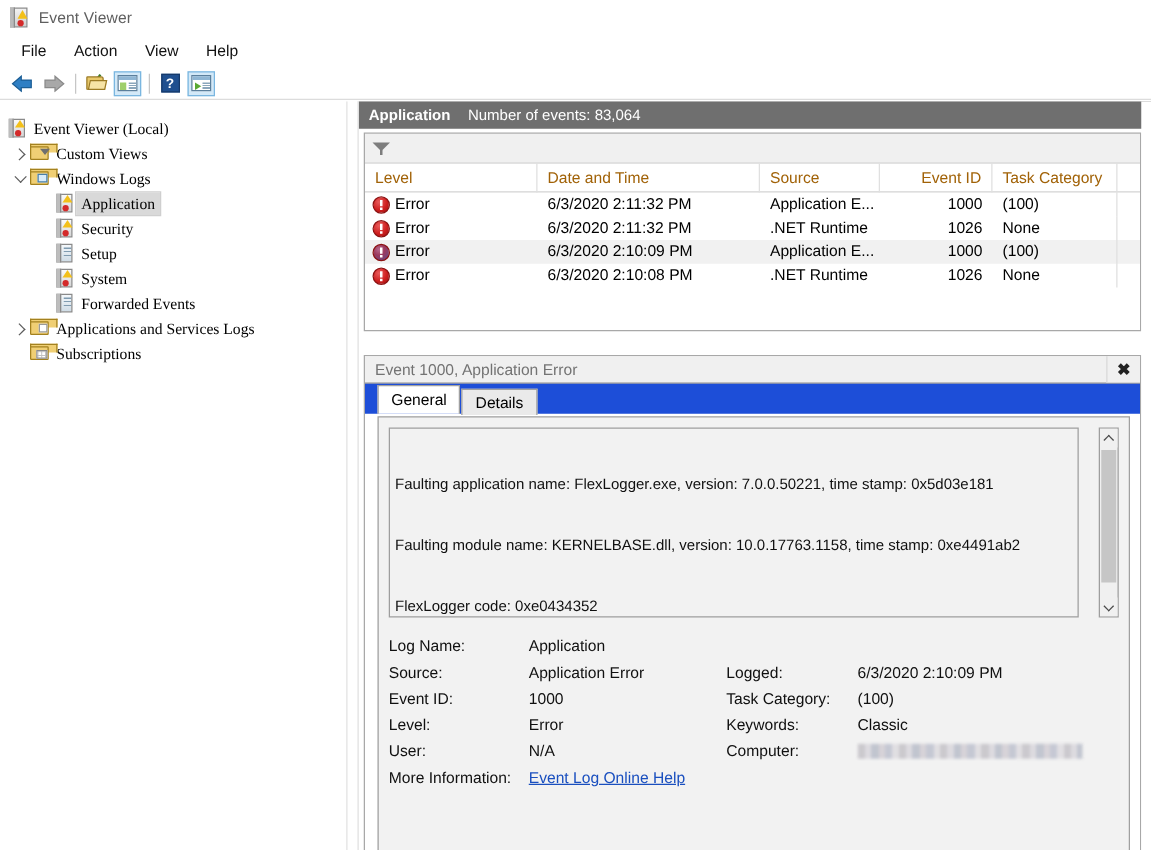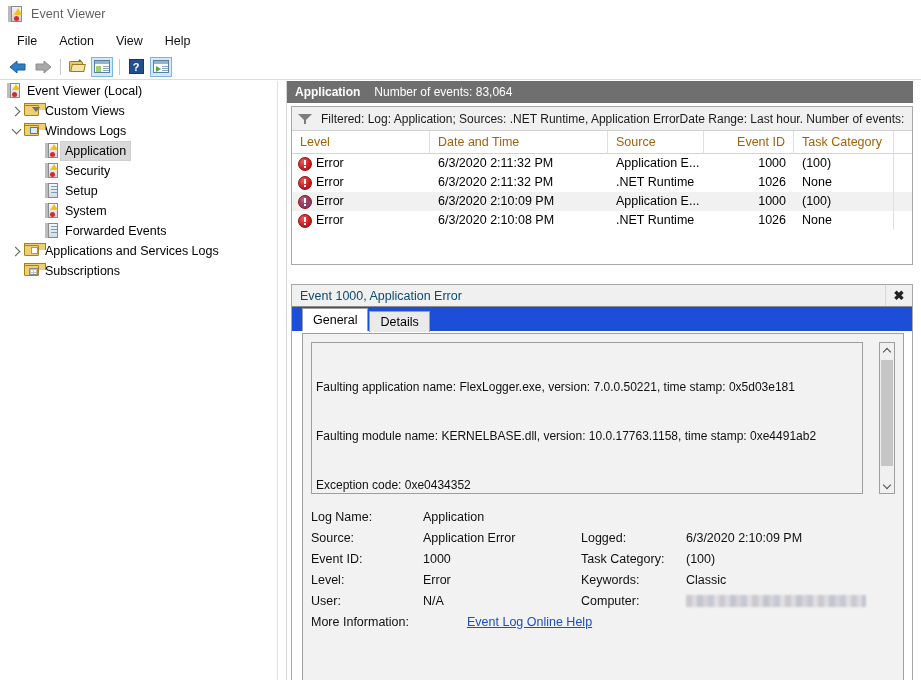--- a/index.html
+++ b/index.html
@@ -181,21 +181,22 @@
   
   .tree-pane {
     width: 287px;
     background: #ffffff;
     border-right: 1px solid #d6d6d6;
     box-sizing: border-box;
     position: relative;
     overflow: hidden;
   }
   .tree {
-    padding: 0 0 0 0;
+    padding: 12px 0 0 0;
+    font-family: Liberation Serif, serif;
   }
   .tnode {
     display: flex;
     align-items: center;
     height: 20px;
     padding-left: 4px;
     white-space: nowrap;
     cursor: default;
   }
   .tw {
@@ -452,21 +453,21 @@
   .det-header {
     height: 22px;
     background: #f0f0f0;
     border-bottom: 1px solid #8c8c8c;
     display: flex;
     align-items: center;
     padding: 0 0 0 8px;
     box-sizing: border-box;
     justify-content: space-between;
   }
-  .det-title { font-size: 12.5px; color: #0c4a6e; }
+  .det-title { font-size: 12.5px; color: #737373; }
   .det-close {
     width: 26px; height: 21px;
     display: flex; align-items: center; justify-content: center;
     font-size: 13px; font-weight: bold; color: #222;
     background: #f0f0f0;
     border-left: 1px solid #d8d8d8;
     cursor: default;
   }
 
   .tabs {
@@ -573,21 +574,20 @@
         #d6d2d7 17px 22px, #c3c6d2 22px 28px, #e0dee2 28px 33px);
     filter: blur(1.2px);
     opacity: .95;
     vertical-align: middle;
   }
 
   .link {
     color: #1a4fbf;
     text-decoration: underline;
     cursor: pointer;
-    margin-left: 44px;
   }
 
   .pane-vscroll-outer {
     position: absolute;
     right: 0; top: 0;
     width: 8px; height: 100%;
     background: #ffffff;
   }
 </style>
 </head>
@@ -768,21 +768,20 @@
       <span>Number of events: 83,064</span>
     </div>
 
     <div class="list-box">
 
       <div class="filter-row">
         <div class="funnel-ico">
           <div class="f-top"></div>
             <div class="f-stem"></div>
         </div>
-        <span class="filter-text">Filtered: Log: Application; Sources: .NET Runtime, Application ErrorDate Range: Last hour. Number of events:</span>
       </div>
 
       <div class="col-header">
         <div class="col c-level">Level</div>
         <div class="col c-date">Date and Time</div>
         <div class="col c-src">Source</div>
         <div class="col c-eid num">Event ID</div>
         <div class="col c-task">Task Category</div>
         <div class="col c-end"></div>
       </div>
@@ -846,21 +845,21 @@
       <div class="tabs">
         <div class="tab active">General</div>
         <div class="tab">Details</div>
       </div>
 
       <div class="tab-body">
 
         <div class="desc-box">
           <div class="desc-line">Faulting application name: FlexLogger.exe, version: 7.0.0.50221, time stamp: 0x5d03e181</div>
           <div class="desc-line">Faulting module name: KERNELBASE.dll, version: 10.0.17763.1158, time stamp: 0xe4491ab2</div>
-          <div class="desc-line">Exception code: 0xe0434352</div>
+          <div class="desc-line">FlexLogger code: 0xe0434352</div>
           
           
           
           
           
           
           
           
         </div>
 

